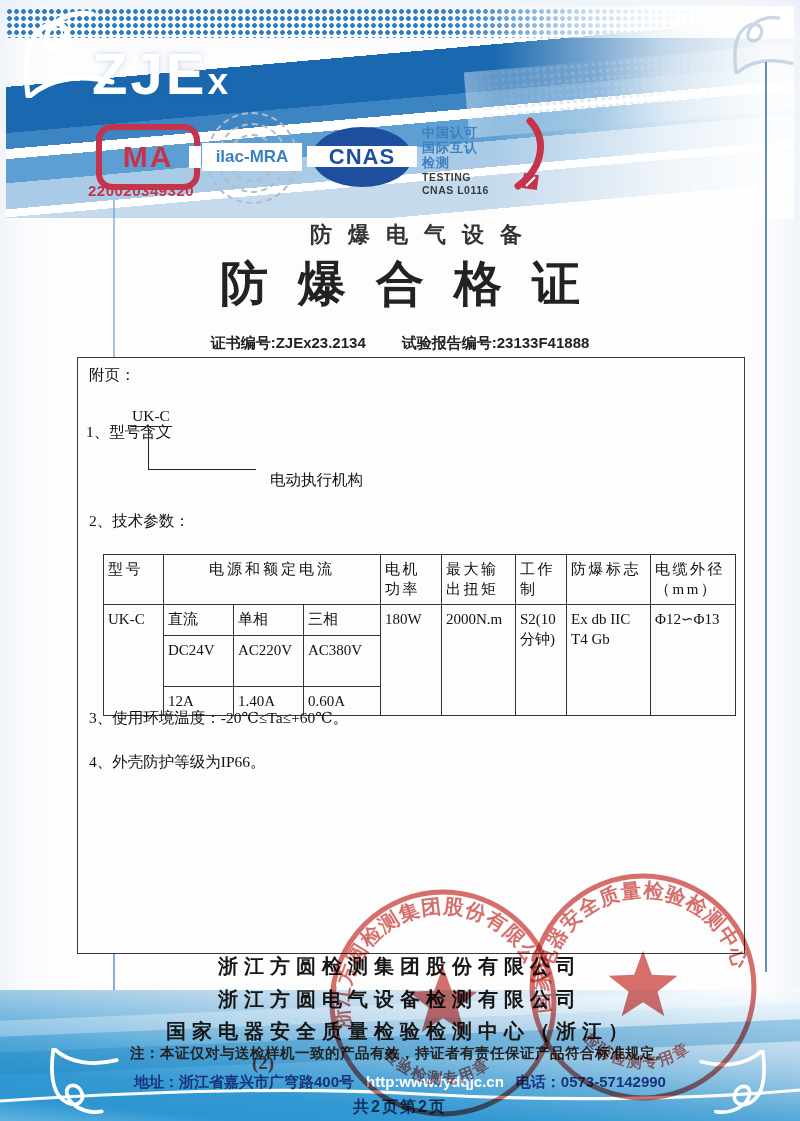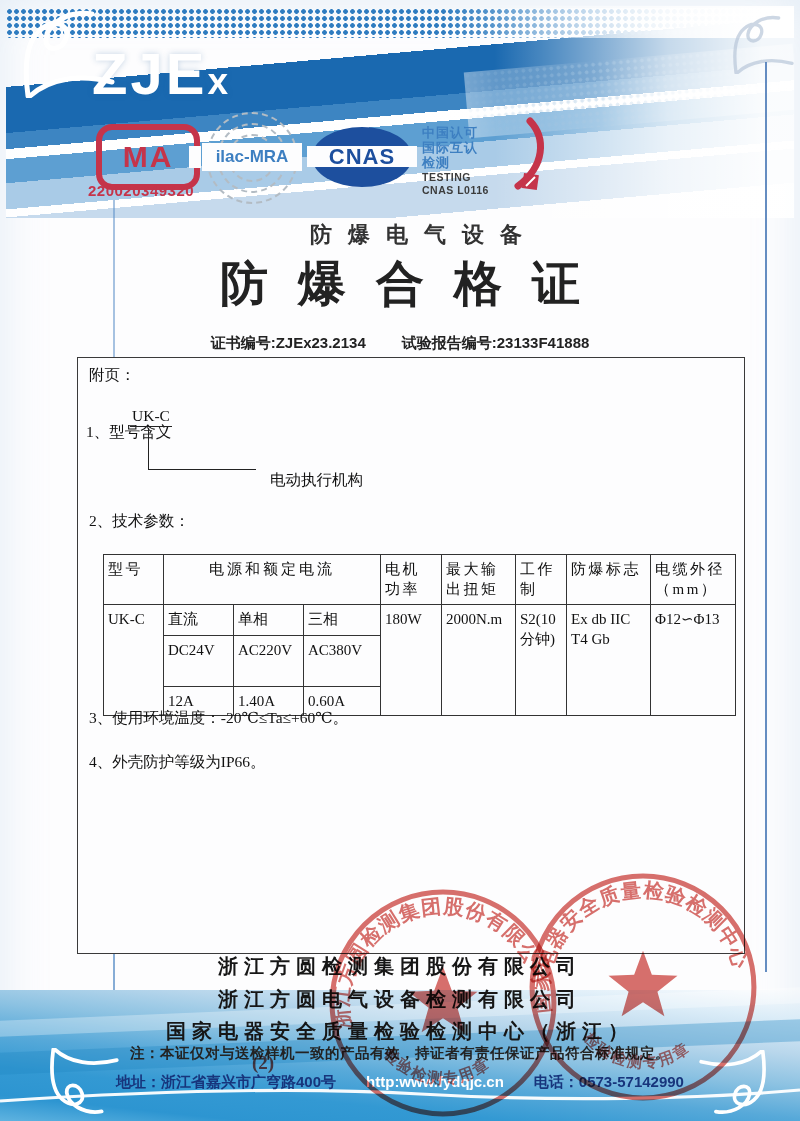--- a/index.html
+++ b/index.html
@@ -120,21 +120,21 @@
     background:linear-gradient(186deg,
       rgba(231,243,251,0) 0%,rgba(214,234,247,.85) 14%,#b9d7ec 30%,
       #8cc2e2 45%,#57a9d9 60%,var(--bottom-blue,#3399d3) 75%,#2d95d1 88%,#5fb3e0 100%);}
   .streak{position:absolute;left:-20px;right:-20px;height:16px;transform:rotate(-2.4deg);}
   .streak.s1{top:14px;background:rgba(255,255,255,.30);}
   .streak.s2{top:46px;height:22px;background:rgba(31,134,196,.35);}
   .wave{position:absolute;left:0;top:1084px;z-index:2;}
   .note{position:absolute;left:0;top:1044px;width:100%;text-align:center;z-index:3;
     font-family:"Liberation Sans",sans-serif;font-weight:700;font-size:14.5px;
     letter-spacing:.5px;color:#232323;}
-  .address{position:absolute;left:0;top:1073px;width:100%;display:flex;justify-content:center;gap:30px;z-index:3;
+  .address{position:absolute;left:0;top:1073px;width:100%;display:flex;justify-content:center;gap:12px;z-index:3;
     font-family:"Liberation Sans",sans-serif;font-weight:700;font-size:15px;}
   .address .navy{color:var(--navy-text,#17357c);}
   .address .white{color:#ffffff;}
   .pageinfo{position:absolute;left:0;top:1097px;width:100%;text-align:center;z-index:3;
     font-family:"Liberation Sans",sans-serif;font-weight:700;font-size:16px;
     color:var(--page-num-blue,#0f3057);letter-spacing:2px;}
   
   .stamp{position:absolute;z-index:4;mix-blend-mode:multiply;opacity:.82;pointer-events:none;}
   .stamp.left{left:322px;top:882px;}
   .stamp.right{left:522px;top:866px;}
@@ -284,20 +284,21 @@
   <svg class="flourish" style="left:686px;top:1050px;z-index:2;" width="92" height="66" viewBox="0 0 100 90">
     <path d="M92,2 C96,32 94,56 80,68 C66,80 50,74 54,60 C58,46 76,46 74,60 C72,74 52,88 28,84 M90,2 C70,20 40,24 8,16" fill="none" stroke="#ffffff" stroke-width="5" stroke-linecap="round"></path>
   </svg>
 
   <div class="note">注：本证仅对与送检样机一致的产品有效，持证者有责任保证产品符合标准规定。</div>
   <div class="address">
     <span class="navy">地址：浙江省嘉兴市广穹路400号</span>
     <span class="white">http:www.fydqjc.cn</span>
     <span class="navy">电话：0573-57142990</span>
   </div>
+  <div class="pageinfo">共2页第2页</div>
 
   <svg class="stamp left" width="242" height="242" viewBox="0 0 240 240">
     <circle cx="120" cy="120" r="110" fill="none" stroke="#d0504b" stroke-width="5"></circle>
     <polygon points="120,84 128.8,107.9 154.2,108.9 134.3,124.6 141.2,149.1 120,135 98.8,149.1 105.7,124.6 85.8,108.9 111.2,107.9" fill="#d0504b"></polygon>
     <path id="arcLT" d="M 30,152 A 94,94 0 1 1 210,152" fill="none"></path>
     <text font-size="20" fill="#d0504b" letter-spacing="1" font-weight="bold">
       <textPath href="#arcLT" startOffset="2%">浙江方圆检测集团股份有限公司</textPath>
     </text>
     <path id="arcLB" d="M 58,166 A 74,74 0 0 0 182,166" fill="none"></path>
     <text font-size="15" fill="#d0504b" letter-spacing="2" font-weight="bold">

